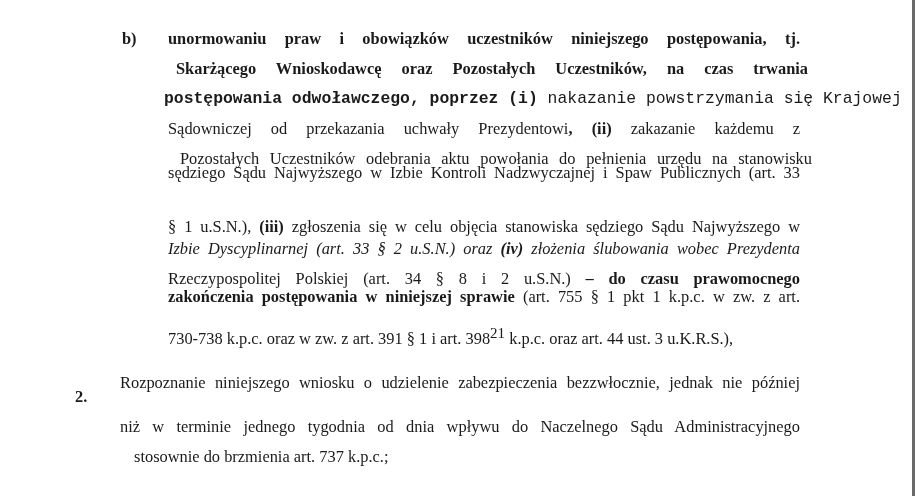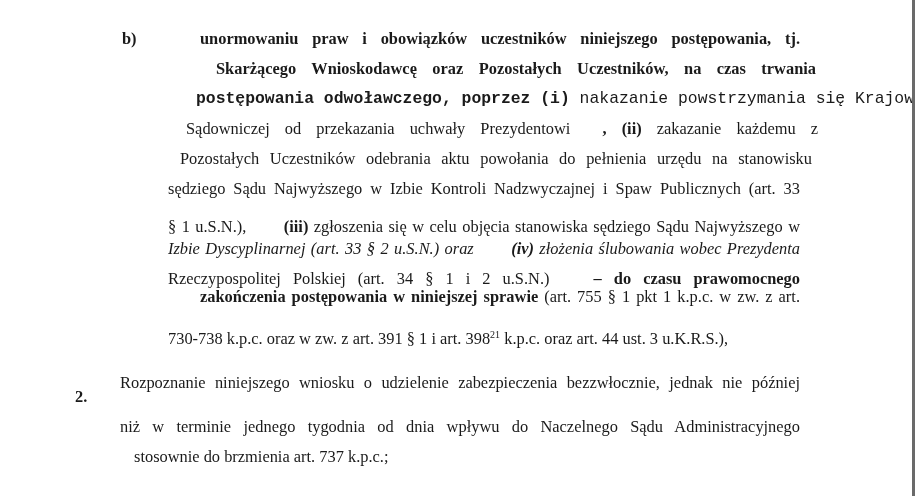--- a/index.html
+++ b/index.html
@@ -11,39 +11,39 @@
   }
   .page-edge {
     position: absolute; top: 0; right: 0; width: 3px; height: 496px;
     background: #6a6a6a;
   }
   .line {
     position: absolute; font-size: 16.4px; line-height: 30px; white-space: nowrap;
     height: 30px;
   }
   .just { text-align: justify; text-align-last: justify; }
-  b { font-weight: bold; margin-left: 32px; }
-  sup { font-size: 10px; line-height: 0; vertical-align: 6px; }
+  b { font-weight: bold; }
+  sup { font-size: 15px; line-height: 0; vertical-align: 6px; }
   .label { position: absolute; font-size: 16.4px; line-height: 30px; font-weight: bold; }
 </style>
 </head>
 <body>
 
 <div>
   <div class="label" style="left:122px; top:24px;">b)</div>
   <div id="item-b">
       <div class="line just" style="left: 168px; top: 24px; width: 632px;"><b>unormowaniu praw i obowiązków uczestników niniejszego postępowania, tj.</b></div>
-      <div class="line just" style="left: 184px; top: 54px; width: 632px;"><b>Skarżącego Wnioskodawcę oraz Pozostałych Uczestników, na czas trwania</b></div>
+      <div class="line just" style="left: 176px; top: 54px; width: 632px;"><b>Skarżącego Wnioskodawcę oraz Pozostałych Uczestników, na czas trwania</b></div>
       <div class="line just" style="left: 164px; top: 84px; width: 632px; font-family: Liberation Mono, monospace;"><b>postępowania odwoławczego, poprzez (i)</b><span> nakazanie powstrzymania się Krajowej Rady</span></div>
-      <div class="line just" style="left: 186px; top: 114px; width: 632px;"><span>Sądowniczej od przekazania uchwały Prezydentowi</span><b>, (ii)</b><span> zakazanie każdemu z</span></div>
+      <div class="line just" style="left: 168px; top: 114px; width: 632px;"><span>Sądowniczej od przekazania uchwały Prezydentowi</span><b>, (ii)</b><span> zakazanie każdemu z</span></div>
       <div class="line just" style="left: 180px; top: 144px; width: 632px;"><span>Pozostałych Uczestników odebrania aktu powołania do pełnienia urzędu na stanowisku</span></div>
-      <div class="line just" style="left: 168px; top: 174px; width: 632px;"><span>sędziego Sądu Najwyższego w Izbie Kontroli Nadzwyczajnej i Spaw Publicznych (art. 33</span></div>
+      <div class="line just" style="left: 168px; top: 158px; width: 632px;"><span>sędziego Sądu Najwyższego w Izbie Kontroli Nadzwyczajnej i Spaw Publicznych (art. 33</span></div>
       <div class="line just" style="left: 168px; top: 212px; width: 632px;"><span>§ 1 u.S.N.), </span><b>(iii)</b><span> zgłoszenia się w celu objęcia stanowiska sędziego Sądu Najwyższego w</span></div>
       <div class="line just" style="left: 168px; top: 234px; width: 632px; font-style: italic;"><span>Izbie Dyscyplinarnej (art. 33 § 2 u.S.N.) oraz </span><b>(iv)</b><span> złożenia ślubowania wobec Prezydenta</span></div>
-      <div class="line just" style="left: 168px; top: 264px; width: 632px;"><span>Rzeczypospolitej Polskiej (art. 34 § 1 i 2 u.S.N.) </span><b>– do czasu prawomocnego</b></div>
+      <div class="line just" style="left: 168px; top: 264px; width: 632px;"><span>Rzeczypospolitej Polskiej (art. 34 § 8 i 2 u.S.N.) </span><b>– do czasu prawomocnego</b></div>
       <div class="line just" style="left: 168px; top: 282px; width: 632px;"><b>zakończenia postępowania w niniejszej sprawie</b><span> (art. 755 § 1 pkt 1 k.p.c. w zw. z art.</span></div>
       <div class="line" style="left: 168px; top: 324px; width: 632px;"><span>730-738 k.p.c. oraz w zw. z art. 391 § 1 i art. 398</span><sup>21</sup><span> k.p.c. oraz art. 44 ust. 3 u.K.R.S.),</span></div>
     </div>
 
   <div class="label" style="left:75px; top:382px;">2.</div>
   <div id="item-2">
       <div class="line just" style="left: 120px; top: 368px; width: 680px;"><span>Rozpoznanie niniejszego wniosku o udzielenie zabezpieczenia bezzwłocznie, jednak nie później</span></div>
       <div class="line just" style="left: 120px; top: 412px; width: 680px; font-family: Liberation Serif, serif;"><span>niż w terminie jednego tygodnia od dnia wpływu do Naczelnego Sądu Administracyjnego</span></div>
       <div class="line" style="left: 134px; top: 442px; width: 680px;"><span>stosownie do brzmienia art. 737 k.p.c.;</span></div>
     </div>

